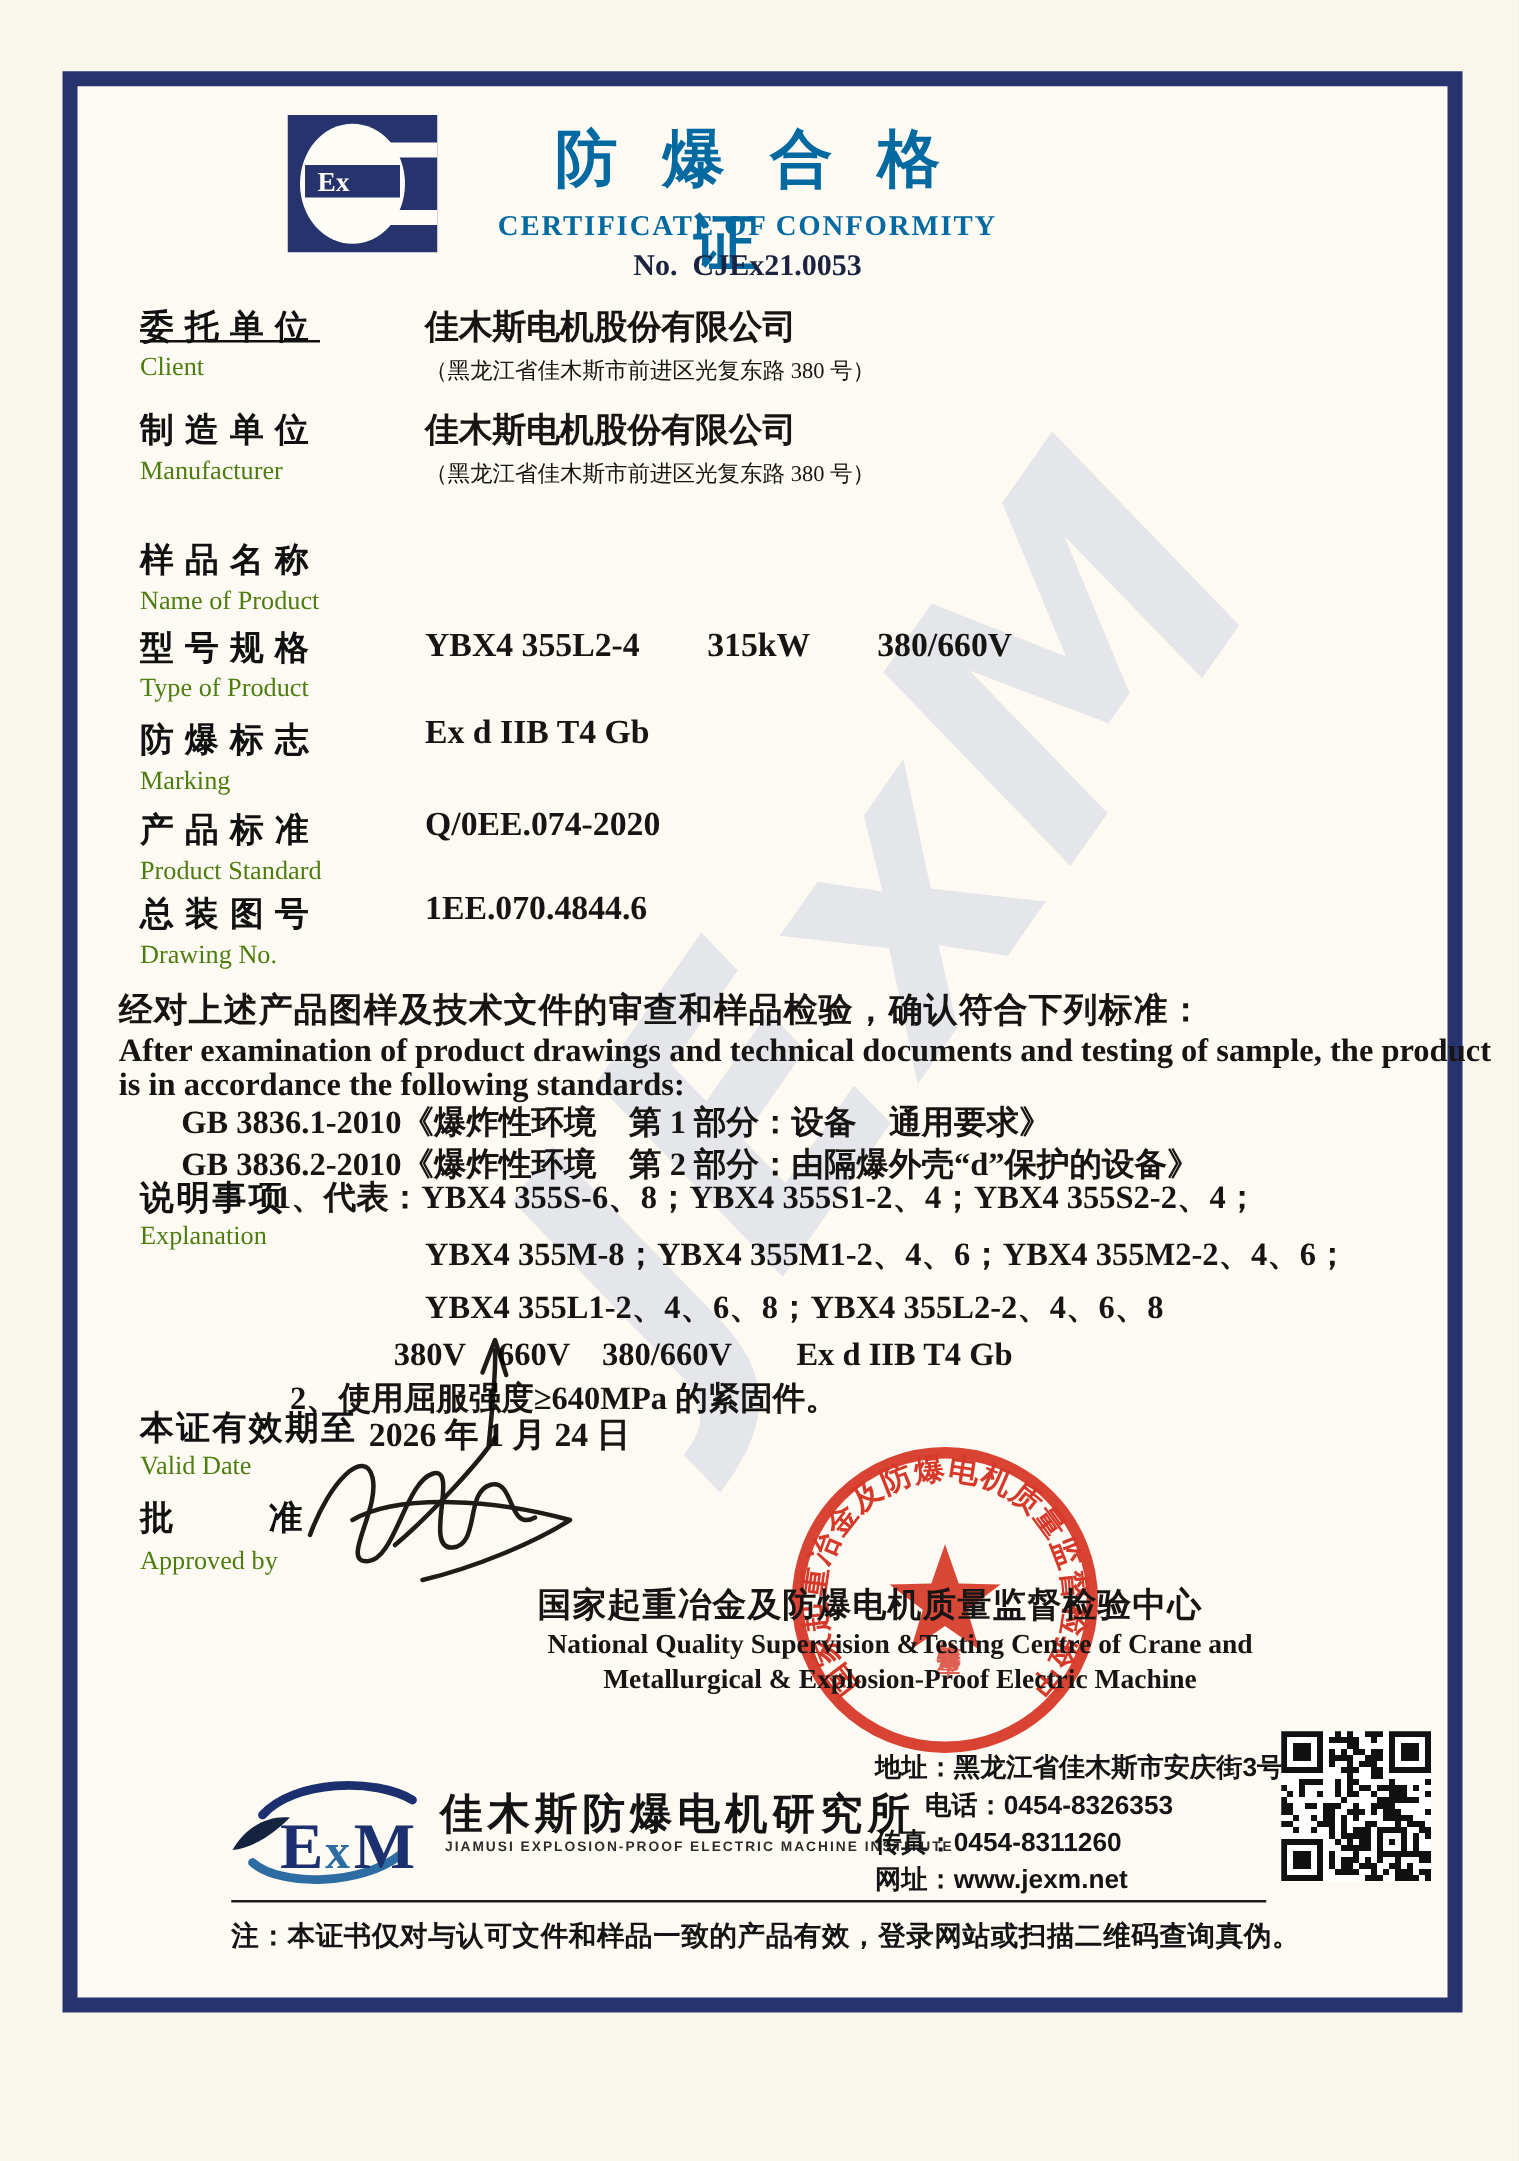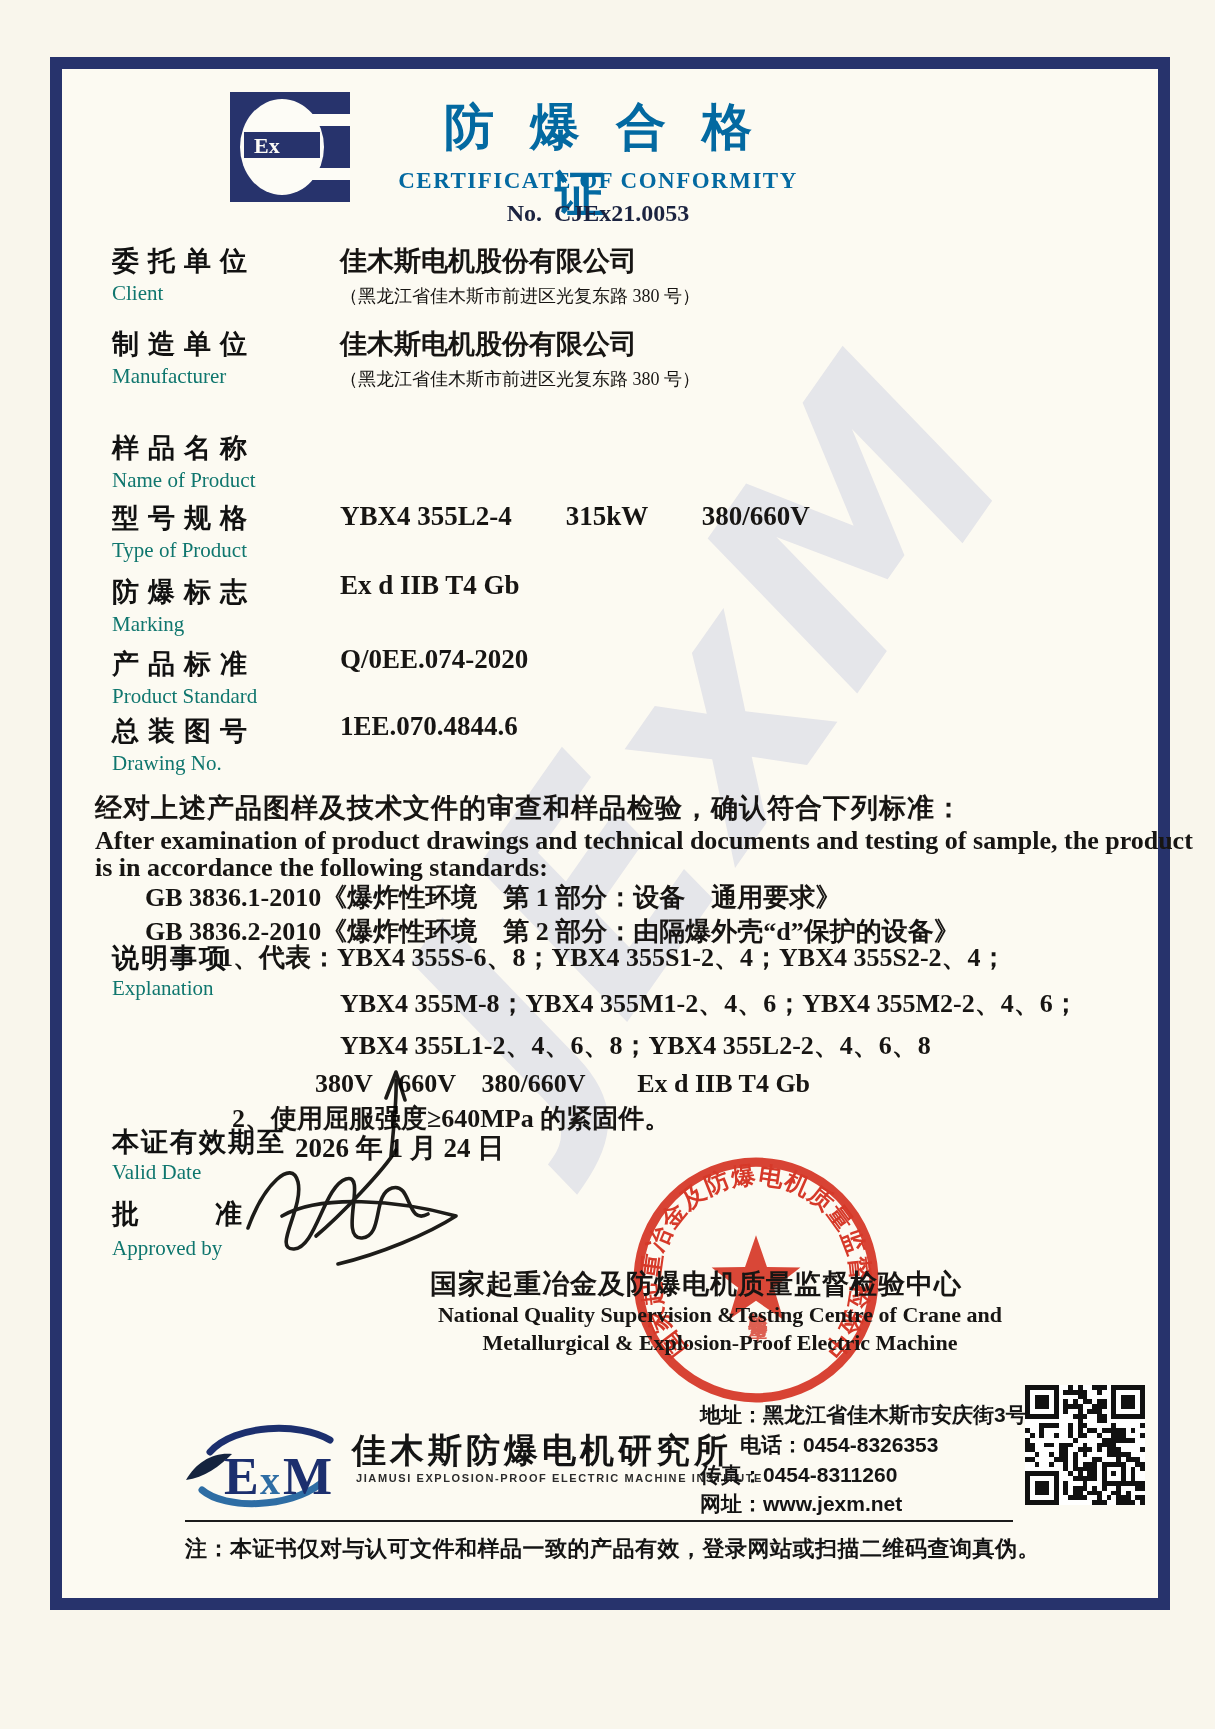--- a/index.html
+++ b/index.html
@@ -20,21 +20,21 @@
     font-family:"DejaVu Sans",sans-serif; font-weight:bold; font-style:italic;
     font-size:290px; color:rgba(116,128,197,0.17); letter-spacing:8px;
     transform:rotate(-55deg); transform-origin:center; z-index:1; user-select:none;
   }
   .abs{position:absolute; z-index:2;}
   .navy{color:#0369a1;}
   .title-cn{font-size:50px; font-weight:bold; letter-spacing:36px; text-indent:36px; text-align:center;}
   .title-en{font-size:23px; font-weight:bold; letter-spacing:1.5px; text-align:center;}
   .cert-no{font-size:24px; font-weight:bold; color:#1b2340; text-align:center; white-space:pre-wrap;}
   .lab-cn{font-size:27px; font-weight:600; letter-spacing:9px; color:#111;}
-  .lab-en{font-size:21px; color:#0f766e;}
+  .lab-en{font-size:21px; color:#4d7c0f;}
   .val{font-size:27px; font-weight:bold; white-space:pre-wrap;}
   .val-note{font-size:18px; white-space:pre-wrap;}
   .stmt-cn{font-size:27px; font-weight:600; letter-spacing:1px;}
   .stmt-en{font-size:26px;font-weight:bold;}
   .std{font-size:26px; font-weight:bold;}
   .exp{font-size:26px; font-weight:bold; white-space:pre-wrap;}
   .spread2{letter-spacing:76px;}
   .centre-cn{font-size:27px; font-weight:bold; letter-spacing:1px;}
   .centre-en{font-size:22px; font-weight:bold; text-align:center;}
   .centre-date{font-size:26px; font-weight:bold;}
@@ -69,21 +69,21 @@
       <rect x="14" y="40" width="76" height="26" fill="#27336c"></rect>
       <text x="24" y="61" font-size="22" font-weight="bold" fill="#fdfcf6" font-family="Liberation Sans,sans-serif">Ex</text>
       <path d="M66,70 q4,18 -14,20 l-6,0 l0,7 l14,0 q22,-4 16,-27 z" fill="#fdfcf6"></path>
     </svg>
   </div>
 
   <div class="abs title-cn navy" style="left:368px; top:94px; width:460px;">防爆合格证</div>
   <div class="abs title-en navy" style="left:368px; top:168px; width:460px;">CERTIFICATE OF CONFORMITY</div>
   <div class="abs cert-no" style="left:368px; top:200px; width:460px;">No.  CJEx21.0053</div>
 
-  <div class="abs lab-cn" style="left:112px; top:243px;">委托单位</div>
+  <div class="abs lab-cn" style="left:112px; top:243px;text-decoration:underline;">委托单位</div>
   <div class="abs lab-en" style="left:112px; top:281px;">Client</div>
   <div class="abs val" style="left:340px; top:243px;">佳木斯电机股份有限公司</div>
   <div class="abs val-note" style="left:340px; top:284px;">（黑龙江省佳木斯市前进区光复东路 380 号）</div>
 
   <div class="abs lab-cn" style="left:112px; top:326px;">制造单位</div>
   <div class="abs lab-en" style="left:112px; top:364px;">Manufacturer</div>
   <div class="abs val" style="left:340px; top:326px;">佳木斯电机股份有限公司</div>
   <div class="abs val-note" style="left:340px; top:367px;">（黑龙江省佳木斯市前进区光复东路 380 号）</div>
 
   <div class="abs lab-cn" style="left:112px; top:430px;">样品名称</div>

